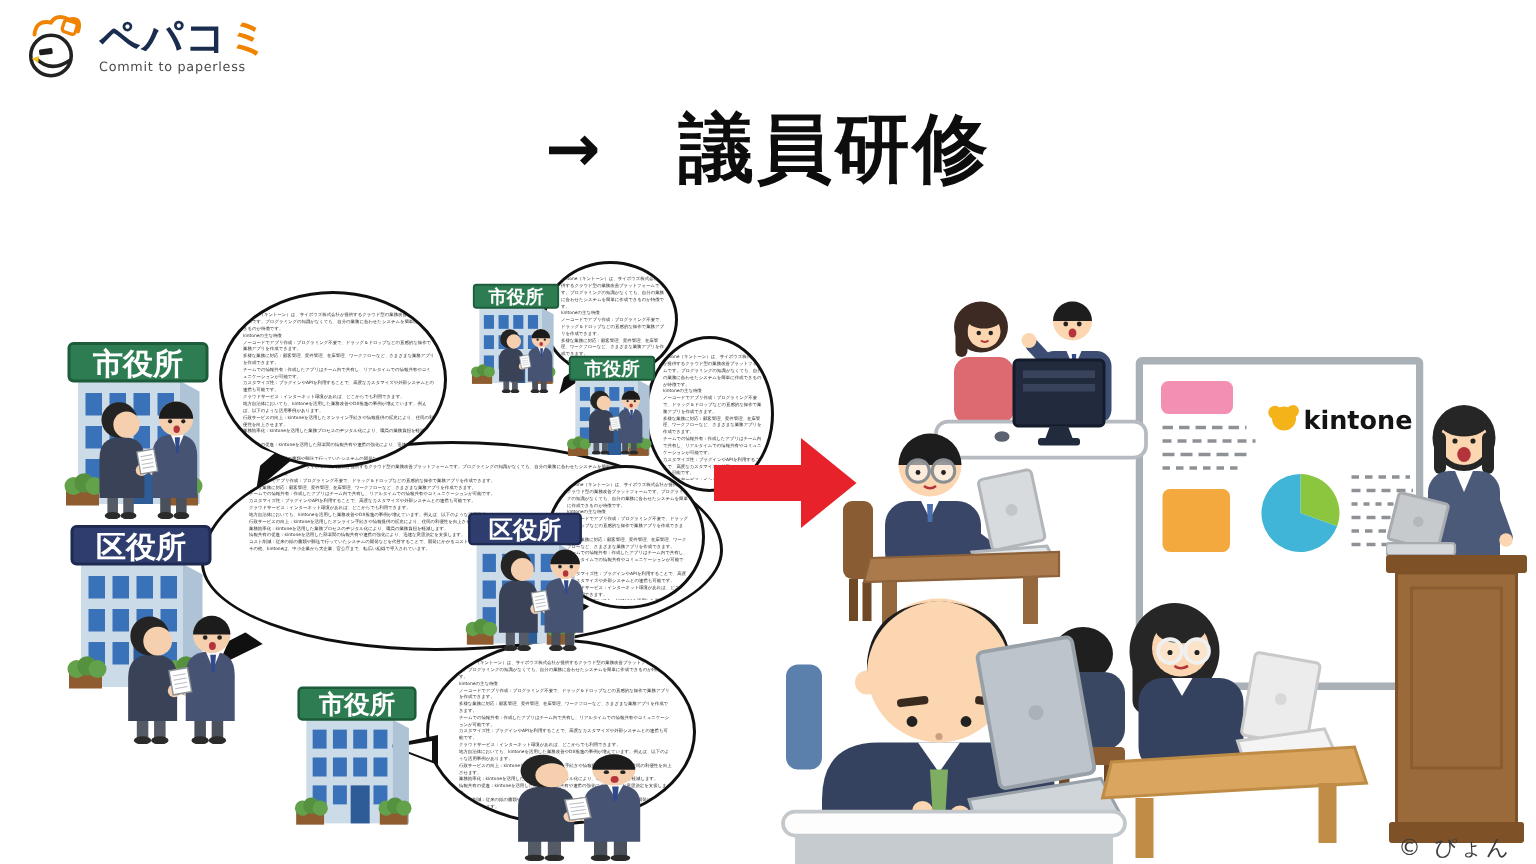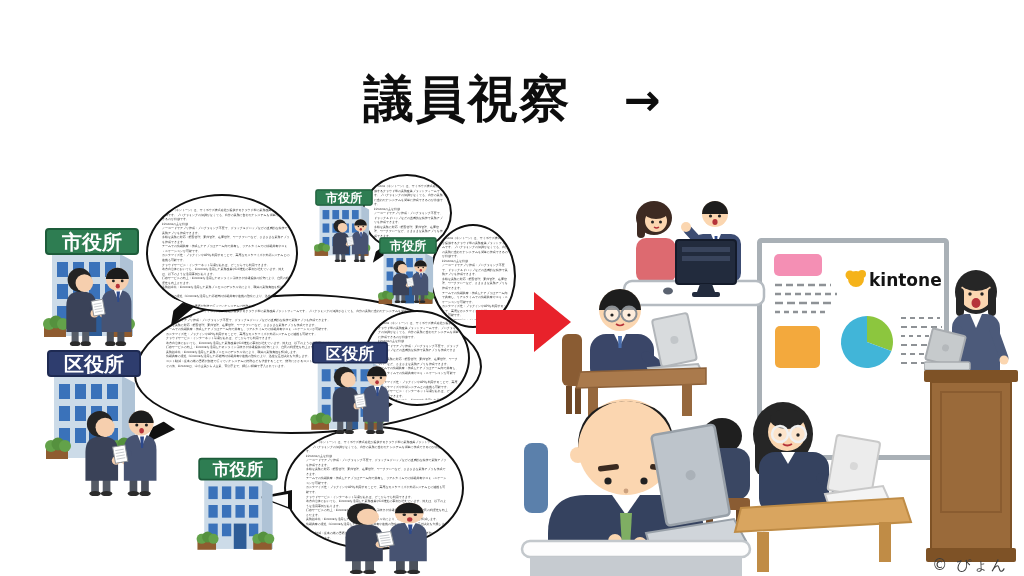--- a/index.html
+++ b/index.html
@@ -106,24 +106,38 @@
           <rect x="44" y="48" width="13" height="17" fill="#fff" stroke="#8c9196" stroke-width="1"></rect>
           <line x1="46" y1="52" x2="55" y2="52" stroke="#b9bdc2" stroke-width="0.8"></line>
           <line x1="46" y1="55" x2="55" y2="55" stroke="#b9bdc2" stroke-width="0.8"></line>
           <line x1="46" y1="58" x2="55" y2="58" stroke="#b9bdc2" stroke-width="0.8"></line>
           <line x1="46" y1="61" x2="55" y2="61" stroke="#b9bdc2" stroke-width="0.8"></line>
         </g>
       </g>
     </defs>
   </svg>
 
+  <div class="abs" id="logo">
+    <svg width="46" height="46" viewBox="0 0 46 46">
+      <path d="M9,15 Q10,5 20,7 Q24,1 32,5 Q41,3 38,13" stroke="#f08300" stroke-width="2.6" fill="none" stroke-linecap="round"></path>
+      <rect x="28" y="6" width="9" height="8" rx="2" fill="none" stroke="#f08300" stroke-width="2.2" transform="rotate(18 32 10)"></rect>
+      <circle cx="20" cy="29" r="13.5" fill="#fff" stroke="#222" stroke-width="2.4"></circle>
+      <path d="M10,31 Q20,41 33,32" stroke="#222" stroke-width="2.4" fill="none"></path>
+      <rect x="12" y="24.5" width="9" height="4" rx="1" fill="#1d1d1d" transform="rotate(-8 16 26)"></rect>
+      <polygon points="7,31 12,29.5 11.5,34" fill="#f3c11e"></polygon>
+    </svg>
+    <div id="brand-text">
+      <span id="brand-main">ペパコ</span><span id="brand-accent">ミ</span>
+      <div id="tagline">Commit to paperless</div>
+    </div>
+  </div>
 
   <div class="abs" id="title-row">
-    <span class="title-text">議員視察</span>
     <span id="title-arrow">→</span>
+    <span class="title-text">議員研修</span>
   </div>
 
   <div class="bubble-wrap" style="left:146px;top:194px;width:152px;height:118px;z-index:2">
     <div class="bubble">
         <div class="micro" style="left:14px;top:12px;width:305px;height:235px">kintone（キントーン）は、サイボウズ株式会社が提供するクラウド型の業務改善プラットフォームです。プログラミングの知識がなくても、自分の業務に合わせたシステムを簡単に作成できるのが特徴です。
 kintoneの主な特徴
 ノーコードでアプリ作成：プログラミング不要で、ドラッグ＆ドロップなどの直感的な操作で業務アプリを作成できます。
 多様な業務に対応：顧客管理、案件管理、在庫管理、ワークフローなど、さまざまな業務アプリを作成できます。
 チームでの情報共有：作成したアプリはチーム内で共有し、リアルタイムでの情報共有やコミュニケーションが可能です。
 カスタマイズ性：プラグインやAPIを利用することで、高度なカスタマイズや外部システムとの連携も可能です。

